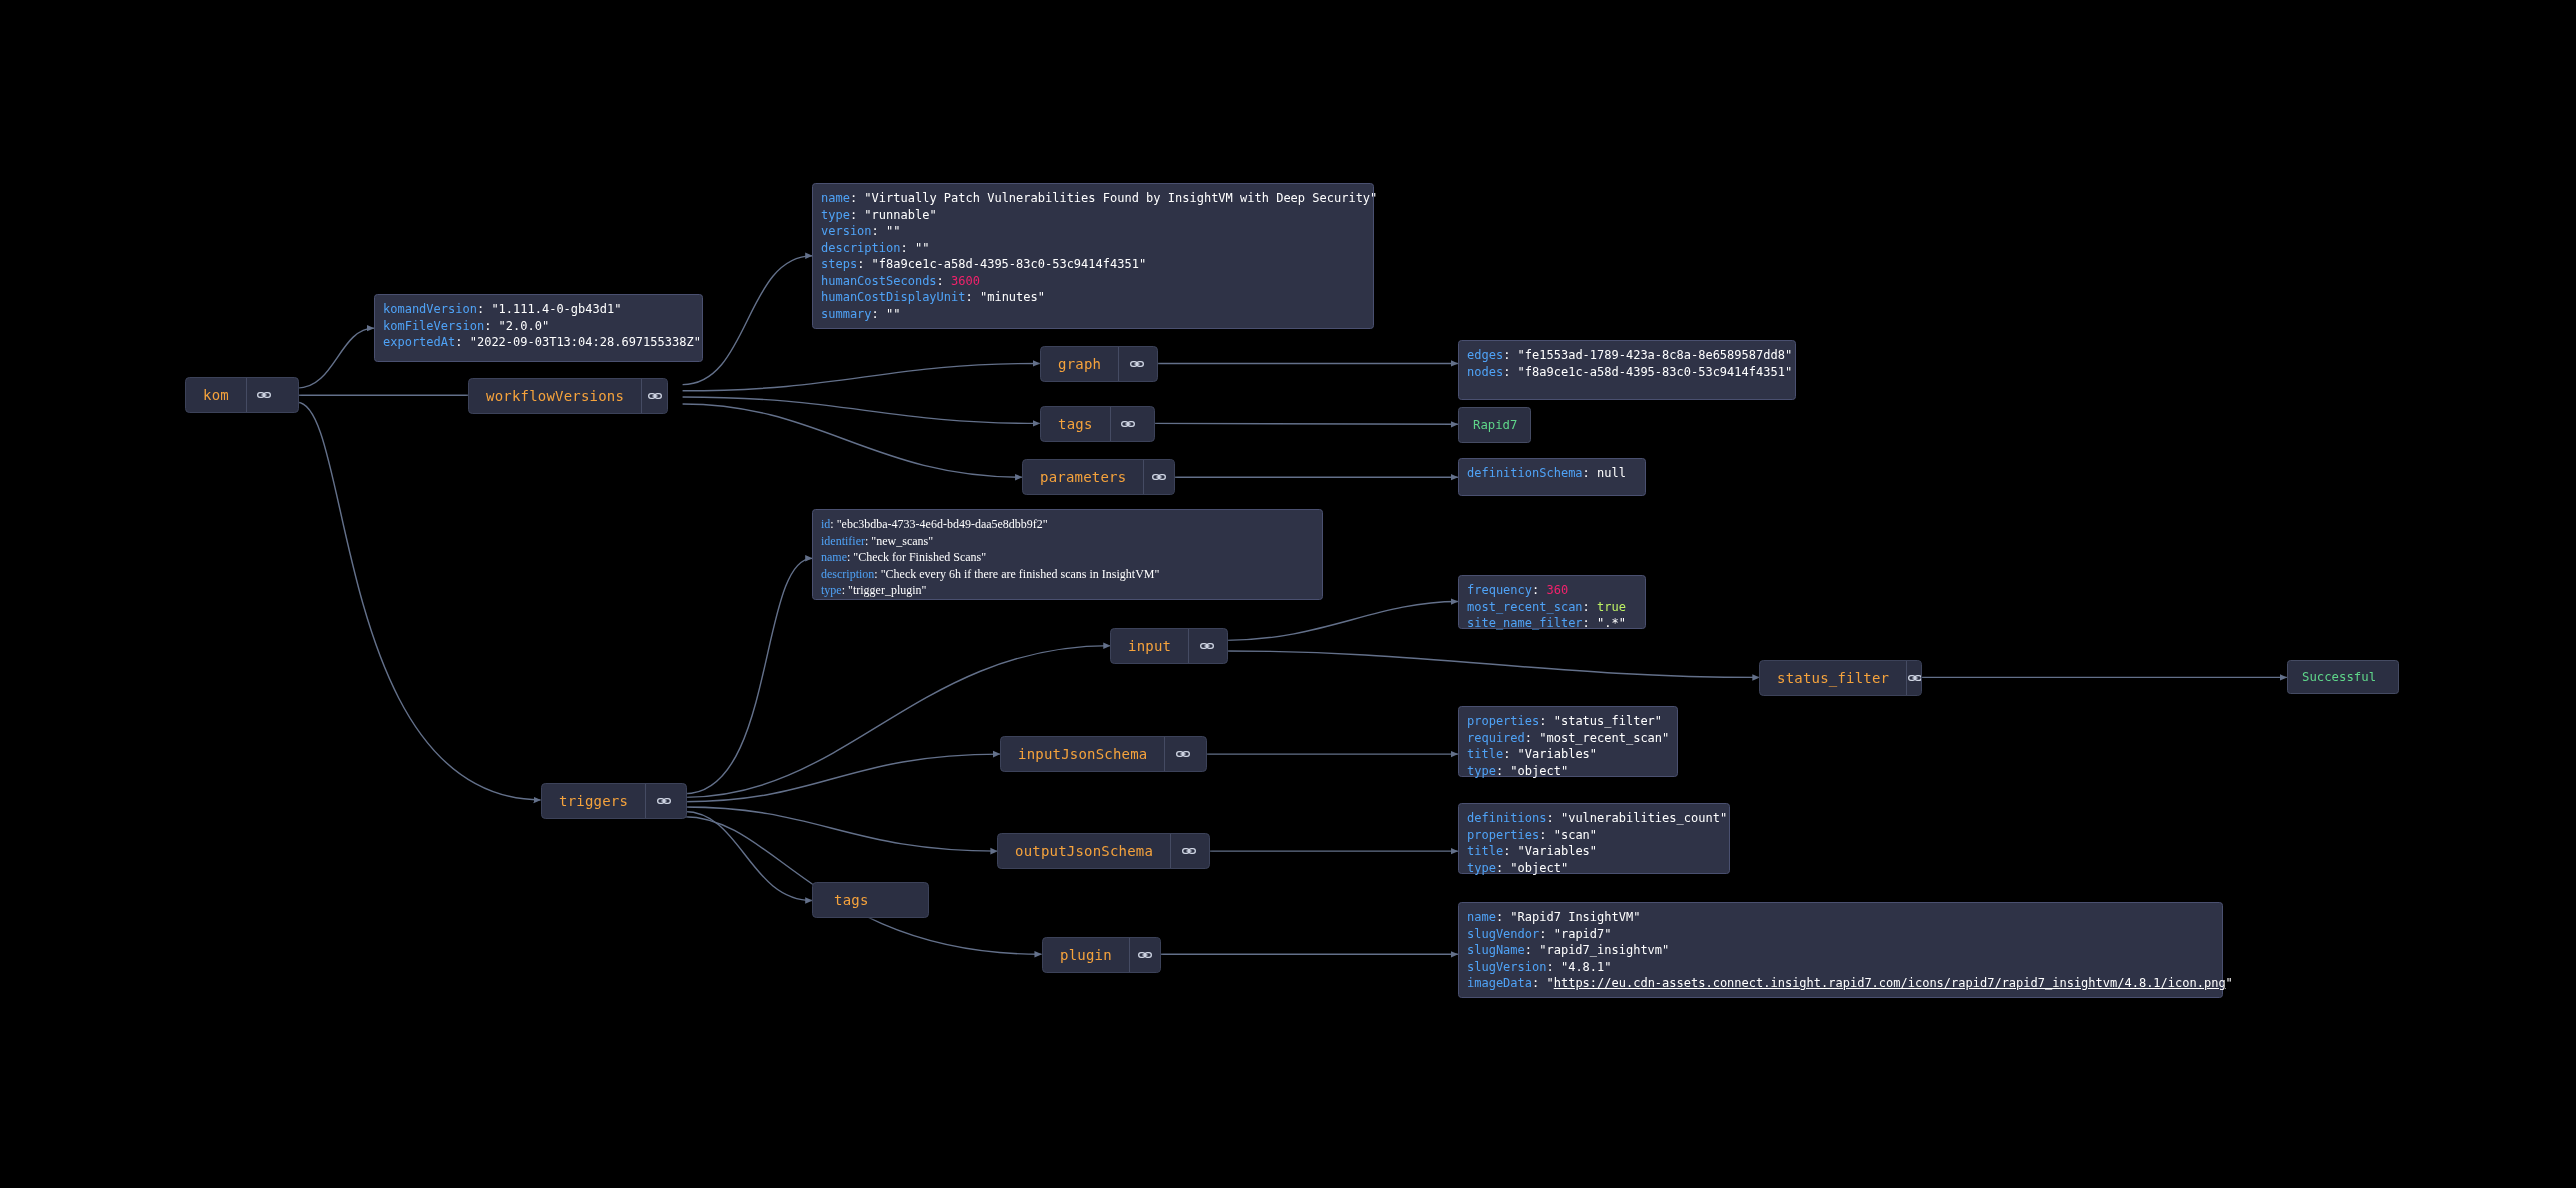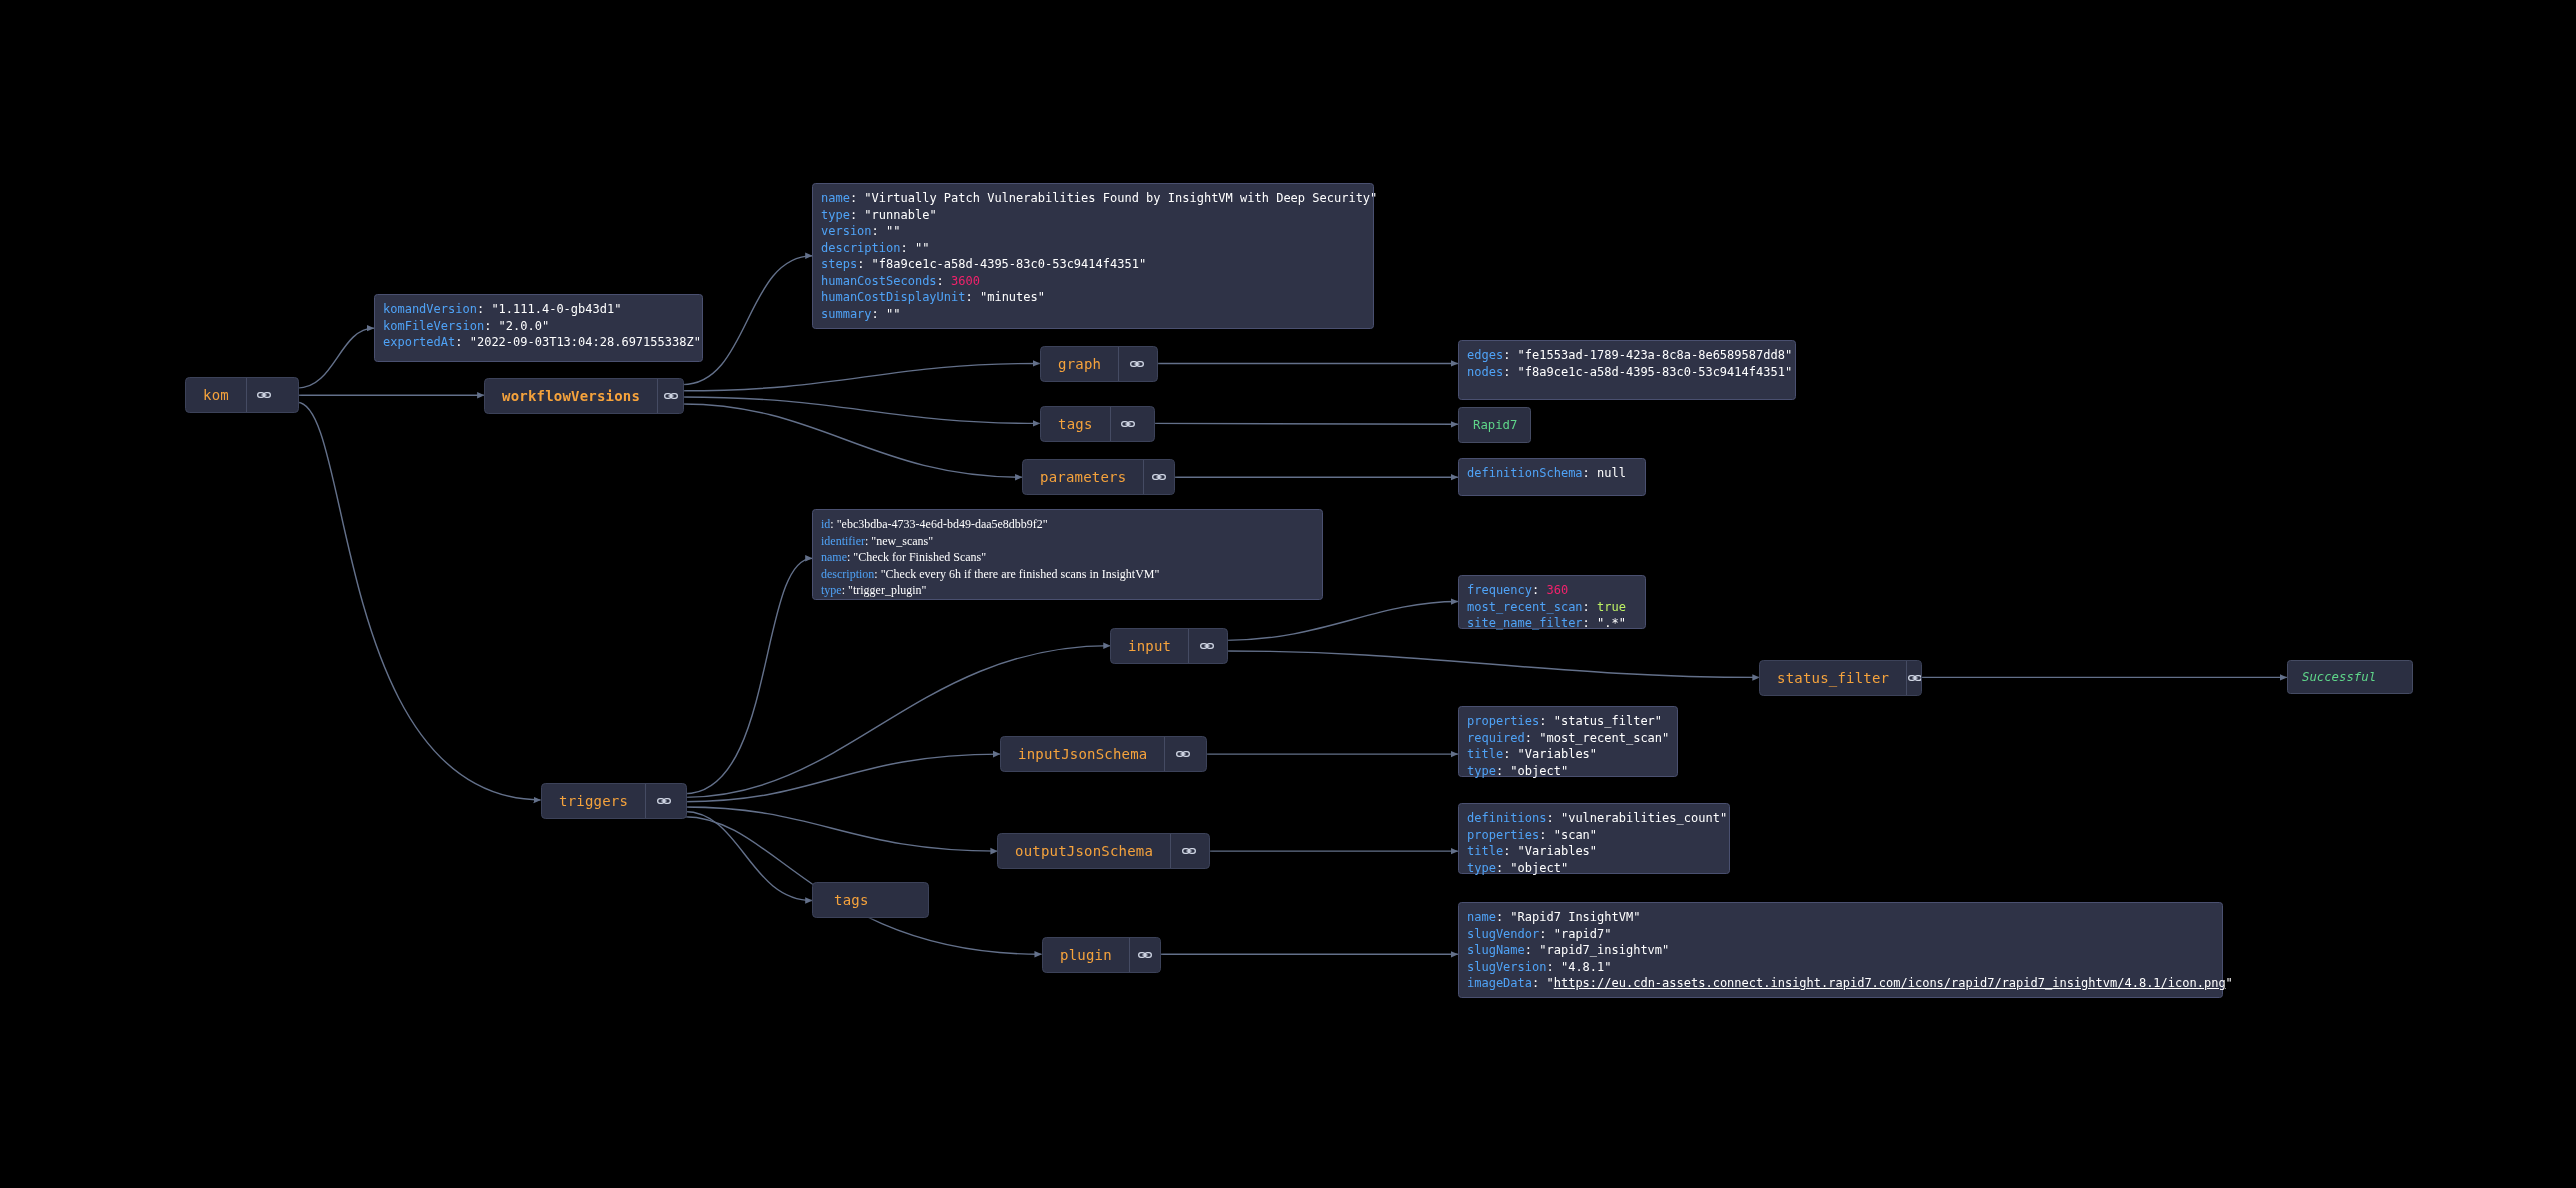--- a/index.html
+++ b/index.html
@@ -139,21 +139,21 @@
 <div class="node" style="left: 185px; top: 377px; width: 112px;">
       <div class="label">kom</div>
       <div class="linkbtn">
         <svg width="16" height="16" viewBox="0 0 24 24" fill="none" stroke="#cfd5e3" stroke-width="2" stroke-linecap="round" stroke-linejoin="round">
           <rect x="2.5" y="8.5" width="9.5" height="7" rx="3.5"></rect>
           <rect x="12" y="8.5" width="9.5" height="7" rx="3.5"></rect>
           <line x1="9" y1="12" x2="15" y2="12"></line>
         </svg>
       </div>
     </div>
-    <div class="node" style="left: 484px; top: 378px; width: 198px; font-weight: bold;">
+    <div class="node" style="left: 468px; top: 378px; width: 198px;">
       <div class="label">workflowVersions</div>
       <div class="linkbtn">
         <svg width="16" height="16" viewBox="0 0 24 24" fill="none" stroke="#cfd5e3" stroke-width="2" stroke-linecap="round" stroke-linejoin="round">
           <rect x="2.5" y="8.5" width="9.5" height="7" rx="3.5"></rect>
           <rect x="12" y="8.5" width="9.5" height="7" rx="3.5"></rect>
           <line x1="9" y1="12" x2="15" y2="12"></line>
         </svg>
       </div>
     </div>
     <div class="node" style="left: 1040px; top: 346px; width: 116px;">
@@ -298,17 +298,17 @@
     <div class="panel" style="left: 1458px; top: 902px; width: 765px; height: 96px;">
       <div class="row"><span class="k">name</span><span style="color: rgb(255, 255, 255);">: </span><span class="s">"Rapid7 InsightVM"</span></div>
       <div class="row"><span class="k">slugVendor</span><span style="color: rgb(255, 255, 255);">: </span><span class="s">"rapid7"</span></div>
       <div class="row"><span class="k">slugName</span><span style="color: rgb(255, 255, 255);">: </span><span class="s">"rapid7_insightvm"</span></div>
       <div class="row"><span class="k">slugVersion</span><span style="color: rgb(255, 255, 255);">: </span><span class="s">"4.8.1"</span></div>
       <div class="row"><span class="k">imageData</span><span style="color: rgb(255, 255, 255);">: </span><span style="color: rgb(255, 255, 255);">"</span><span class="lnk">https://eu.cdn-assets.connect.insight.rapid7.com/icons/rapid7/rapid7_insightvm/4.8.1/icon.png</span><span style="color: rgb(255, 255, 255);">"</span></div>
     </div>
     <div class="chip" style="left: 1458px; top: 407px; width: 73px; height: 36px;">
       <span>Rapid7</span>
     </div>
-    <div class="chip" style="left: 2287px; top: 660px; width: 126px; height: 34px; font-style: italic;">
+    <div class="chip" style="left: 2287px; top: 660px; width: 112px; height: 34px;">
       <span>Successful</span>
     </div>
   </div>
 
 
 </body></html>

